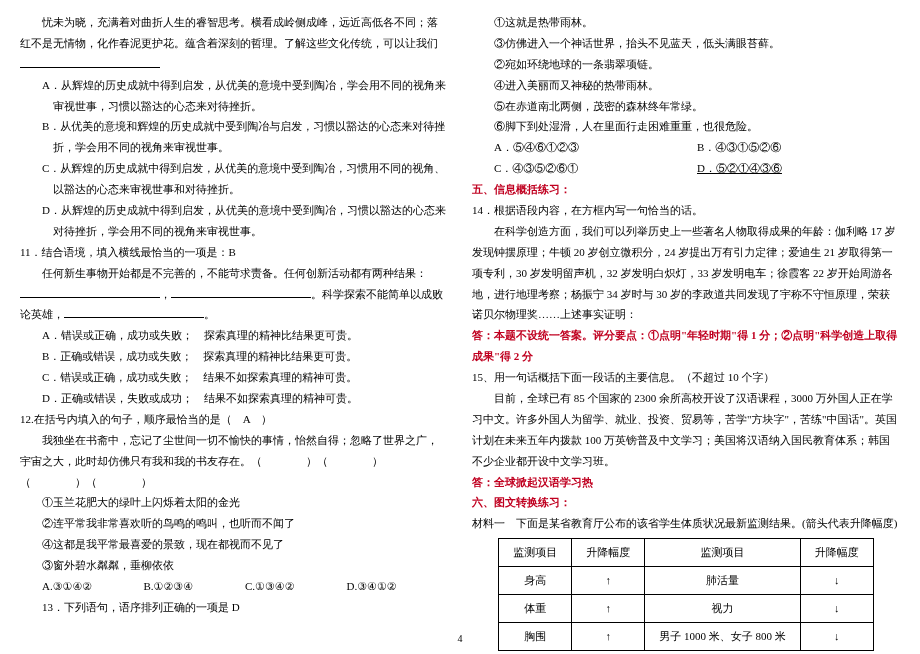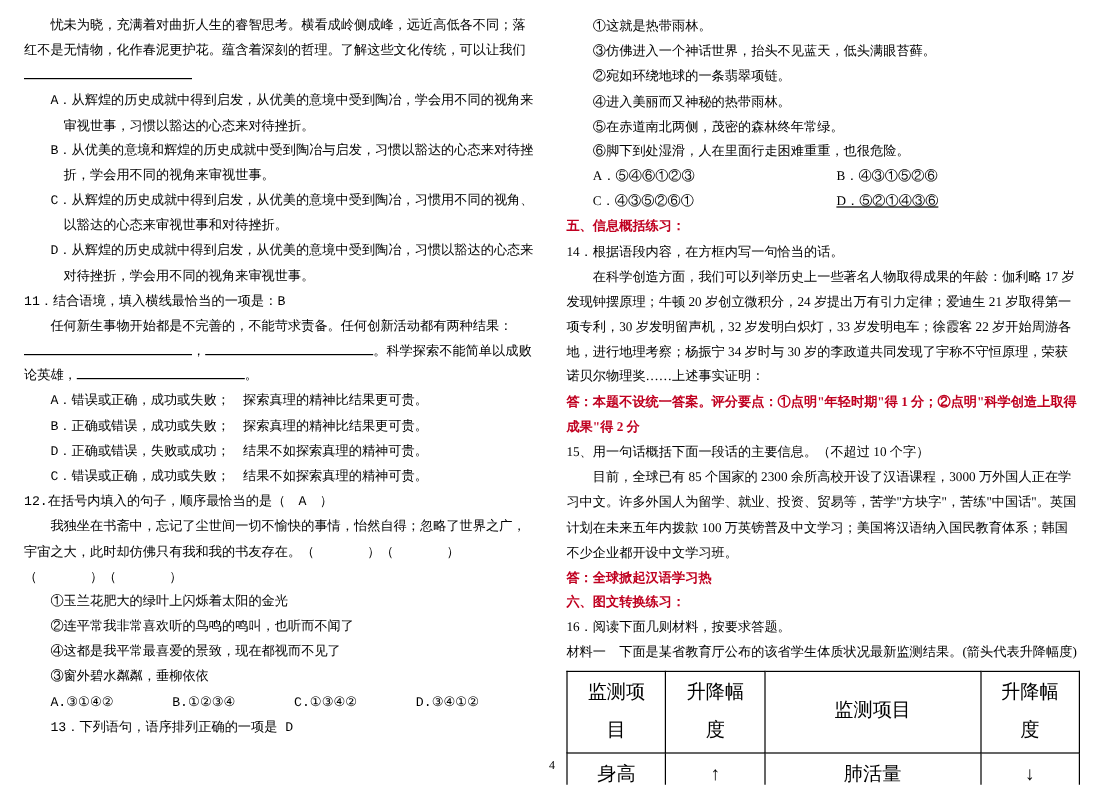--- a/index.html
+++ b/index.html
@@ -11,53 +11,53 @@
     background: #fff;
     width: 920px;
     height: 654px;
     display: flex;
     position: relative;
   }
   .col {
     width: 50%;
     padding: 12px 20px;
   }
-  .col-left { padding-right: 12px; font-family: Liberation Mono, monospace; }
+  .col-left { padding-right: 12px; }
   .col-right { padding-left: 12px; }
   .indent { text-indent: 2em; }
   .opt { padding-left: 3em; text-indent: -1em; }
   .opt-inline { padding-left: 2em; }
   .section-title { font-weight: bold; }
   .red { color: #c00020; font-weight: bold; }
   .underline-blank { display: inline-block; border-bottom: 1px solid #000; min-width: 140px; height: 1em; vertical-align: baseline; }
   .uline { text-decoration: underline; }
   .choices-row { display: flex; padding-left: 2em; }
   .choices-row span { flex: 1; }
   .pagenum { position: absolute; bottom: 6px; left: 50%; transform: translateX(-50%); font-size: 10px; }
   table { border-collapse: collapse; margin: 4px auto; }
-  td, th { border: 1px solid #000; padding: 3px 14px; font-size: 16px; text-align: center; font-weight: normal; }
+  td, th { border: 1px solid #000; padding: 3px 14px; font-size: 11px; text-align: center; font-weight: normal; }
 </style>
 </head>
 <body>
 
 <div class="col col-left">
   <div class="indent"><span>忧未为晓，充满着对曲折人生的睿智思考。横看成岭侧成峰，远近高低各不同；落红不是无情物，化作春泥更护花。蕴含着深刻的哲理。了解这些文化传统，可以让我们</span><span class="underline-blank"></span></div>
   <div class="opt">A．从辉煌的历史成就中得到启发，从优美的意境中受到陶冶，学会用不同的视角来审视世事，习惯以豁达的心态来对待挫折。</div>
   <div class="opt">B．从优美的意境和辉煌的历史成就中受到陶冶与启发，习惯以豁达的心态来对待挫折，学会用不同的视角来审视世事。</div>
   <div class="opt">C．从辉煌的历史成就中得到启发，从优美的意境中受到陶冶，习惯用不同的视角、以豁达的心态来审视世事和对待挫折。</div>
   <div class="opt">D．从辉煌的历史成就中得到启发，从优美的意境中受到陶冶，习惯以豁达的心态来对待挫折，学会用不同的视角来审视世事。</div>
 
   <div>11．结合语境，填入横线最恰当的一项是：B</div>
   <div class="indent">
     <span>任何新生事物开始都是不完善的，不能苛求责备。任何创新活动都有两种结果：</span><span class="underline-blank"></span><span>，</span><span class="underline-blank"></span><span>。科学探索不能简单以成败论英雄，</span><span class="underline-blank"></span><span>。</span>
   </div>
   <div class="opt-inline">A．错误或正确，成功或失败；　探索真理的精神比结果更可贵。</div>
   <div class="opt-inline">B．正确或错误，成功或失败；　探索真理的精神比结果更可贵。</div>
+  <div class="opt-inline">C．错误或正确，成功或失败；　结果不如探索真理的精神可贵。</div>
   <div class="opt-inline">D．正确或错误，失败或成功；　结果不如探索真理的精神可贵。</div>
-  <div class="opt-inline">C．错误或正确，成功或失败；　结果不如探索真理的精神可贵。</div>
 
   <div>12.在括号内填入的句子，顺序最恰当的是（　A　）</div>
   <div class="indent">我独坐在书斋中，忘记了尘世间一切不愉快的事情，怡然自得；忽略了世界之广，宇宙之大，此时却仿佛只有我和我的书友存在。（　　　　）（　　　　）（　　　　）（　　　　）</div>
   <div class="opt-inline">①玉兰花肥大的绿叶上闪烁着太阳的金光</div>
   <div class="opt-inline">②连平常我非常喜欢听的鸟鸣的鸣叫，也听而不闻了</div>
   <div class="opt-inline">④这都是我平常最喜爱的景致，现在都视而不见了</div>
   <div class="opt-inline">③窗外碧水粼粼，垂柳依依</div>
   <div class="choices-row">
     <span>A.③①④②</span>
     <span>B.①②③④</span>
@@ -86,21 +86,20 @@
   <div class="section-title red">五、信息概括练习：</div>
   <div>14．根据语段内容，在方框内写一句恰当的话。</div>
   <div class="indent">在科学创造方面，我们可以列举历史上一些著名人物取得成果的年龄：伽利略 17 岁发现钟摆原理；牛顿 20 岁创立微积分，24 岁提出万有引力定律；爱迪生 21 岁取得第一项专利，30 岁发明留声机，32 岁发明白炽灯，33 岁发明电车；徐霞客 22 岁开始周游各地，进行地理考察；杨振宁 34 岁时与 30 岁的李政道共同发现了宇称不守恒原理，荣获诺贝尔物理奖……上述事实证明：</div>
   <div class="red">答：本题不设统一答案。评分要点：①点明"年轻时期"得 1 分；②点明"科学创造上取得成果"得 2 分</div>
 
   <div>15、用一句话概括下面一段话的主要信息。（不超过 10 个字）</div>
   <div class="indent">目前，全球已有 85 个国家的 2300 余所高校开设了汉语课程，3000 万外国人正在学习中文。许多外国人为留学、就业、投资、贸易等，苦学"方块字"，苦练"中国话"。英国计划在未来五年内拨款 100 万英镑普及中文学习；美国将汉语纳入国民教育体系；韩国不少企业都开设中文学习班。</div>
   <div class="red">答：全球掀起汉语学习热</div>
 
   <div class="section-title red">六、图文转换练习：</div>
-  <div>16．阅读下面几则材料，按要求答题。</div>
   <div>材料一　下面是某省教育厅公布的该省学生体质状况最新监测结果。(箭头代表升降幅度)</div>
 
   <table>
     <tbody>
         <tr>
       <th>监测项目</th>
       <th>升降幅度</th>
       <th>监测项目</th>
       <th>升降幅度</th>
     </tr>

